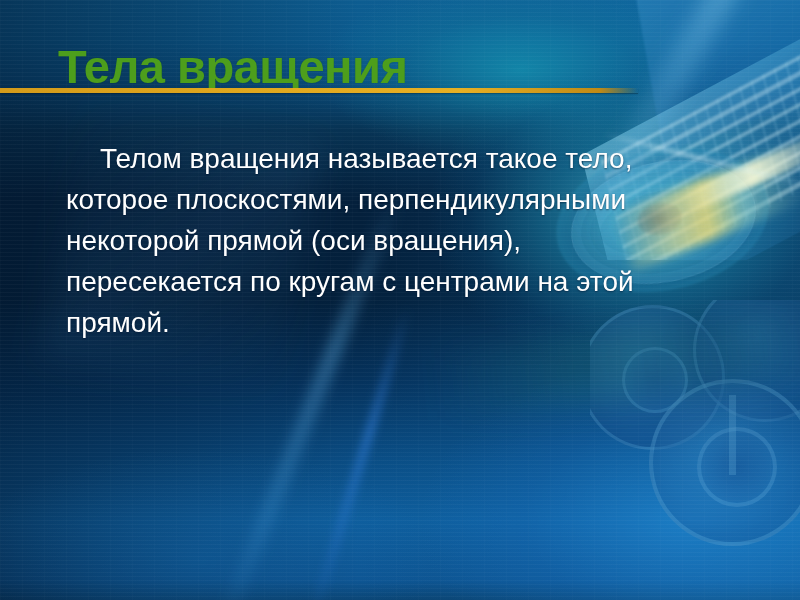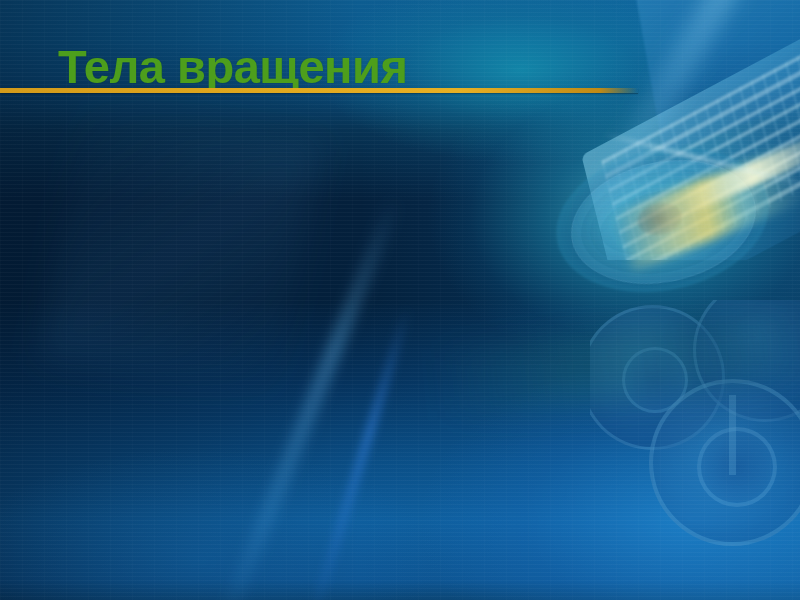--- a/index.html
+++ b/index.html
@@ -459,14 +459,15 @@
   <div class="streak" id="streak-5"></div>
   <div class="streak" id="streak-6"></div>
 
   <div class="bg-layer" id="bg-vgrid"></div>
   <div class="bg-layer" id="bg-scanlines"></div>
 
   <div id="title">Тела вращения</div>
 
   <div id="title-rule"></div>
 
+  <div id="body-text">Телом вращения называется такое тело, которое плоскостями, перпендикулярными некоторой прямой (оси вращения), пересекается по кругам с центрами на этой прямой.</div>
 
 </div>
 
 </body></html>

